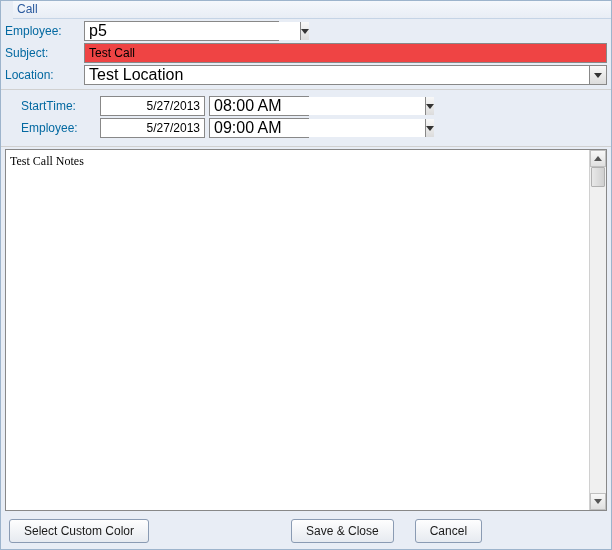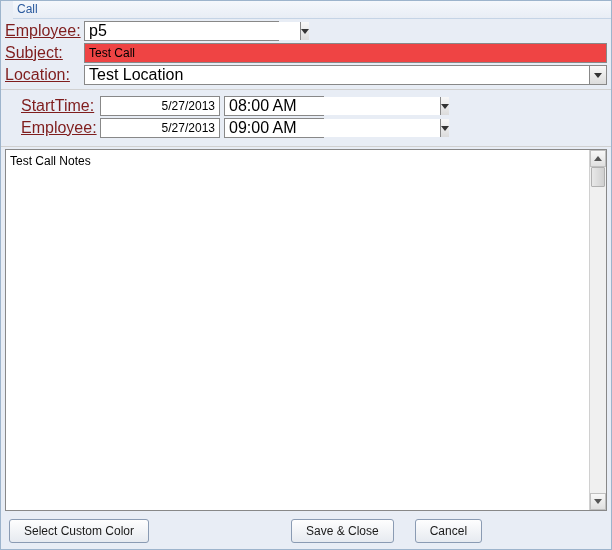--- a/index.html
+++ b/index.html
@@ -33,23 +33,22 @@
       border-bottom: 1px solid #d0d0d0;
     }
     .row {
       display: flex;
       align-items: center;
       margin-bottom: 2px;
       gap: 4px;
     }
     .label {
       width: 75px;
-      color: #7f1d1d;
-      font-size: 16px;
-      text-decoration: underline;
+      color: #0369a1;
+      font-size: 12px;
     }
     .combo {
       display: flex;
       border: 1px solid #888;
       background: #fff;
       height: 20px;
       align-items: stretch;
     }
     .combo-text {
       flex: 1;
@@ -81,21 +80,21 @@
       font-family: inherit;
       outline: none;
     }
     .employee-combo { width: 195px; }
     .location-combo { flex: 1; }
     .time-area {
       padding: 6px 20px;
       border-bottom: 1px solid #d0d0d0;
     }
     .date-input {
-      width: 120px;
+      width: 105px;
       border: 1px solid #888;
       background: #fff;
       height: 20px;
       padding: 1px 4px;
       font-size: 12px;
       text-align: right;
       font-family: inherit;
       outline: none;
     }
     .time-combo { width: 100px; }
@@ -106,21 +105,21 @@
       background: #fff;
       position: relative;
       overflow: hidden;
     }
     .notes-text {
       width: calc(100% - 17px);
       height: 100%;
       border: none;
       resize: none;
       padding: 4px;
-      font-family: Liberation Sans, sans-serif;
+      font-family: Liberation Serif, serif;
       font-size: 12px;
       outline: none;
     }
     .scrollbar {
       position: absolute;
       right: 0;
       top: 0;
       bottom: 0;
       width: 17px;
       background: #f0f0f0;

